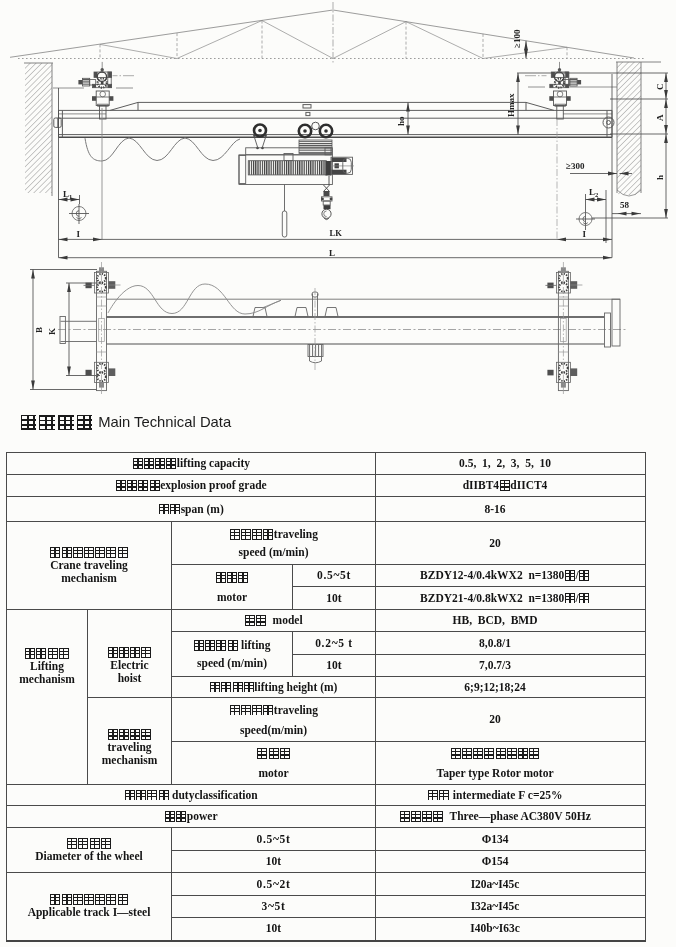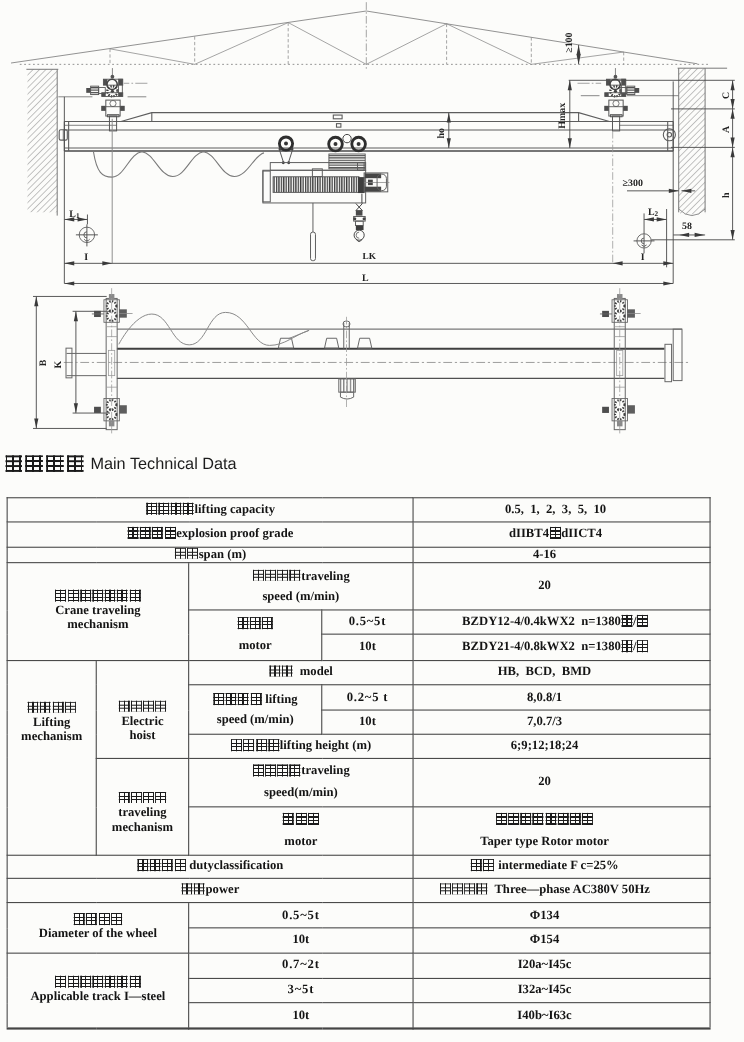--- a/index.html
+++ b/index.html
@@ -1,19 +1,19 @@
 <!DOCTYPE html>
 <html><head>
 <meta charset="utf-8">
 <style>
 html,body{margin:0;padding:0;}
 body{width:676px;height:947px;background:#fcfcfa;position:relative;overflow:hidden;
   font-family:"Liberation Serif",serif;}
 #draw{position:absolute;left:0;top:0;}
-#hd{position:absolute;left:3px;top:414px;font-family:"Liberation Sans",sans-serif;
+#hd{position:absolute;left:19px;top:414px;font-family:"Liberation Sans",sans-serif;
   font-size:14.8px;color:#1c1c1c;white-space:nowrap;}
 table{border-collapse:collapse;table-layout:fixed;position:absolute;left:6px;top:452px;
   width:639px;height:484px;border-bottom:2.5px solid #454545;}
 td{border:1px solid #4a4a4a;text-align:center;vertical-align:middle;padding:0;
   font-size:11.5px;font-weight:bold;color:#141414;line-height:13px;overflow:hidden;}
 i.c{display:inline-block;width:10px;height:10.5px;margin:0 .6px;vertical-align:-1.5px;
   background:repeating-linear-gradient(to bottom,#1b1b1b 0 1.1px,rgba(0,0,0,0) 1.1px 3.2px),
              repeating-linear-gradient(to right,#1b1b1b 0 1.1px,rgba(0,0,0,0) 1.1px 4.4px);}
 i.C{display:inline-block;width:15.4px;height:15px;margin:0 1.7px;vertical-align:-2.5px;
   background:repeating-linear-gradient(to bottom,#1a1a1a 0 1.5px,rgba(0,0,0,0) 1.5px 4.5px),
@@ -351,23 +351,23 @@
     </colgroup>
 <tbody>
       <tr style="height:22px">
         <td colspan="4"><i class="c"></i><i class="c"></i><i class="c"></i><i class="c"></i>lifting capacity</td>
         <td class="v1">0.5, 1, 2, 3, 5, 10</td>
       </tr>
 <tr style="height:22px">
         <td colspan="4"><i class="c"></i><i class="c"></i><i class="c"></i><i class="c"></i>explosion proof grade</td>
         <td class="v1">dIIBT4<i class="c"></i>dIICT4</td>
       </tr>
-<tr style="height:14px">
+<tr style="height:25px">
         <td colspan="4"><i class="c"></i><i class="c"></i>span (m)</td>
-        <td>4-16</td>
+        <td>8-16</td>
       </tr>
 <tr style="height:43px">
         <td colspan="2" rowspan="3"><i class="c"></i><i class="c"></i><i class="c"></i><i class="c"></i><i class="c"></i><i class="c"></i><i class="c"></i><br>Crane traveling<br>mechanism</td>
         <td colspan="2" class="lh18"><i class="c"></i><i class="c"></i><i class="c"></i><i class="c"></i>traveling<br>speed (m/min)</td>
         <td>20</td>
       </tr>
 <tr style="height:22px">
         <td rowspan="2" class="lh20"><i class="c"></i><i class="c"></i><i class="c"></i><br>motor</td>
         <td class="sp">0.5~5t</td>
         <td class="v1">BZDY12-4/0.4kWX2&nbsp; n=1380<i class="c"></i>/<i class="c"></i></td>
@@ -416,21 +416,21 @@
         <td colspan="2" rowspan="2"><i class="c"></i><i class="c"></i><i class="c"></i><i class="c"></i><br>Diameter of the wheel</td>
         <td colspan="2" class="sp">0.5~5t</td>
         <td>Φ134</td>
       </tr>
 <tr style="height:22px">
         <td colspan="2">10t</td>
         <td>Φ154</td>
       </tr>
 <tr style="height:23px">
         <td colspan="2" rowspan="3"><i class="c"></i><i class="c"></i><i class="c"></i><i class="c"></i><i class="c"></i><i class="c"></i><i class="c"></i><br>Applicable track I—steel</td>
-        <td colspan="2" class="sp">0.7~2t</td>
+        <td colspan="2" class="sp">0.5~2t</td>
         <td>I20a~I45c</td>
       </tr>
 <tr style="height:22px">
         <td colspan="2" class="sp">3~5t</td>
         <td>I32a~I45c</td>
       </tr>
 <tr style="height:23px">
         <td colspan="2">10t</td>
         <td>I40b~I63c</td>
       </tr>

